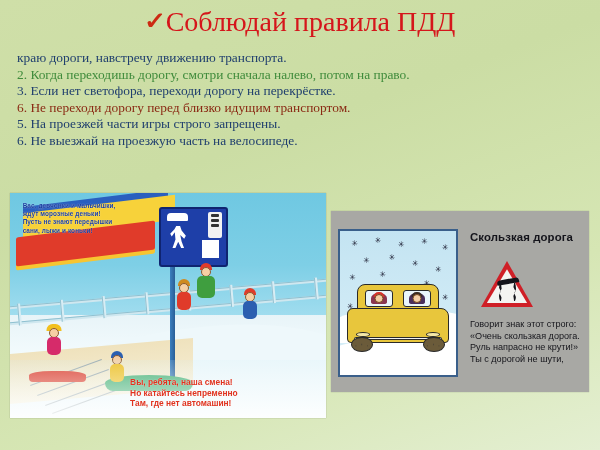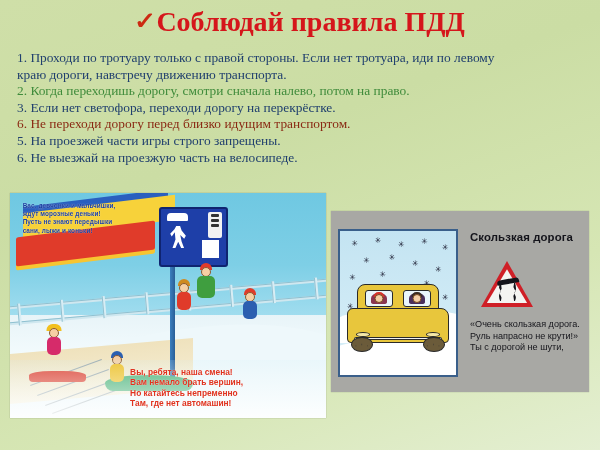--- a/index.html
+++ b/index.html
@@ -13,21 +13,21 @@
 
   
   .title-bar{
     width:100%;
     text-align:center;
     padding-top:6px;
     height:46px;
   }
   .title-bar .title-text{
     font-family:"Liberation Serif", serif;
-    font-weight:bold;
+    font-weight:normal;
     font-size:28px;
     color:#d5161b;
     letter-spacing:0px;
     white-space:nowrap;
   }
   .check-mark{
     color:#cc2a12;
     font-size:24px;
     font-weight:bold;
     display:inline-block;
@@ -329,21 +329,20 @@
   }
 </style>
 </head>
 <body>
 
 <div class="title-bar">
   <span class="check-mark">✓</span><span class="title-text">Соблюдай правила ПДД</span>
 </div>
 
 <div class="rules">
-  <div class="rule c-navy"><span>1. Проходи по тротуару только с правой стороны. Если нет тротуара, иди по левому</span></div>
   <div class="rule c-navy"><span>краю дороги, навстречу движению транспорта.</span></div>
   <div class="rule c-green"><span>2. Когда переходишь дорогу, смотри сначала налево, потом на право.</span></div>
   <div class="rule c-navy"><span>3. Если нет светофора, переходи дорогу на перекрёстке.</span></div>
   <div class="rule c-red"><span>6. Не переходи дорогу перед близко идущим транспортом.</span></div>
   <div class="rule c-navy"><span>5. На проезжей части игры строго запрещены.</span></div>
   <div class="rule c-navy"><span>6. Не выезжай на проезжую часть на велосипеде.</span></div>
 </div>
 
 <div class="panel-left">
   <div class="lp-sky"></div>
@@ -418,21 +417,20 @@
   <div class="lp-skis">
     <span style="left:4%;  top:20%"></span>
     <span style="left:10%; top:44%"></span>
     <span style="left:16%; top:68%"></span>
     <span style="left:22%; top:90%"></span>
   </div>
 
   <div class="lp-bottomstrip"></div>
   <div class="lp-bottomtext">
     <div>Вы, ребята, наша смена!</div>
-    <div>Вам немало брать вершин,</div>
     <div>Но катайтесь непременно</div>
     <div>Там, где нет автомашин!</div>
   </div>
 </div>
 
 <div class="panel-right">
 
   <div class="rp-photo">
     <div class="rp-sky"></div>
     <span class="flake" style="left:10%; top:6%">✳</span>
@@ -489,17 +487,18 @@
     <div class="tri-out"></div>
     <div class="tri-in"></div>
     <div class="cartop"></div>
     <div class="skid">
       <i class="s1"></i>
         <i class="s2"></i>
     </div>
   </div>
 
   <div class="rp-verse">
+    <div>Говорит знак этот строго:</div>
     <div>«Очень скользкая дорога.</div>
     <div>Руль напрасно не крути!»</div>
     <div>Ты с дорогой не шути,</div>
   </div>
 </div>
 
 </body></html>

